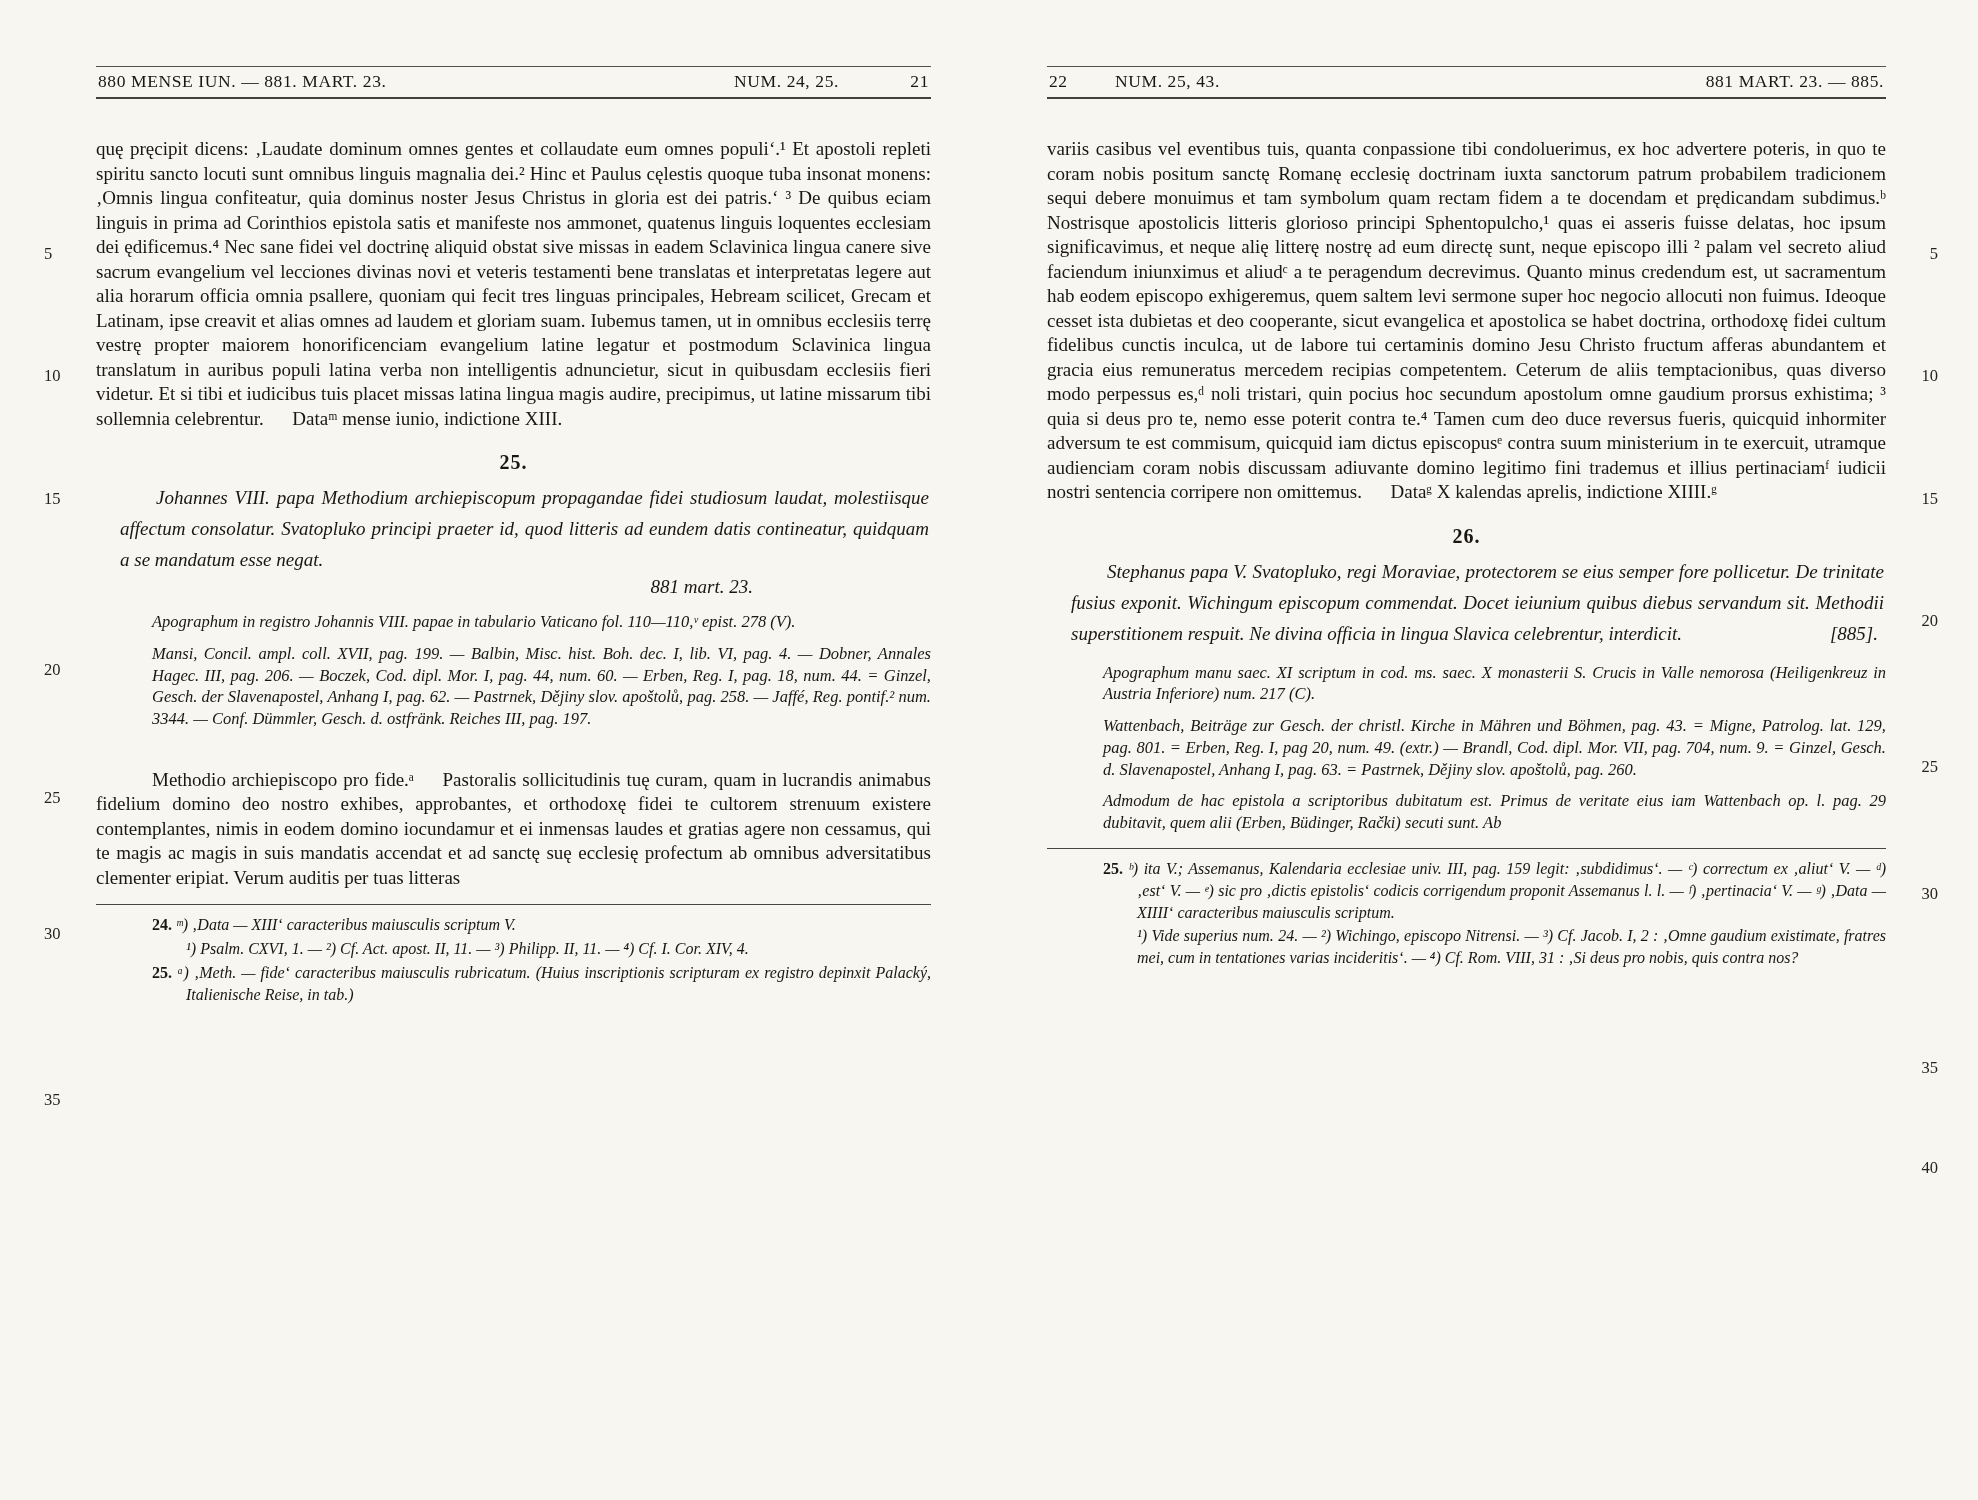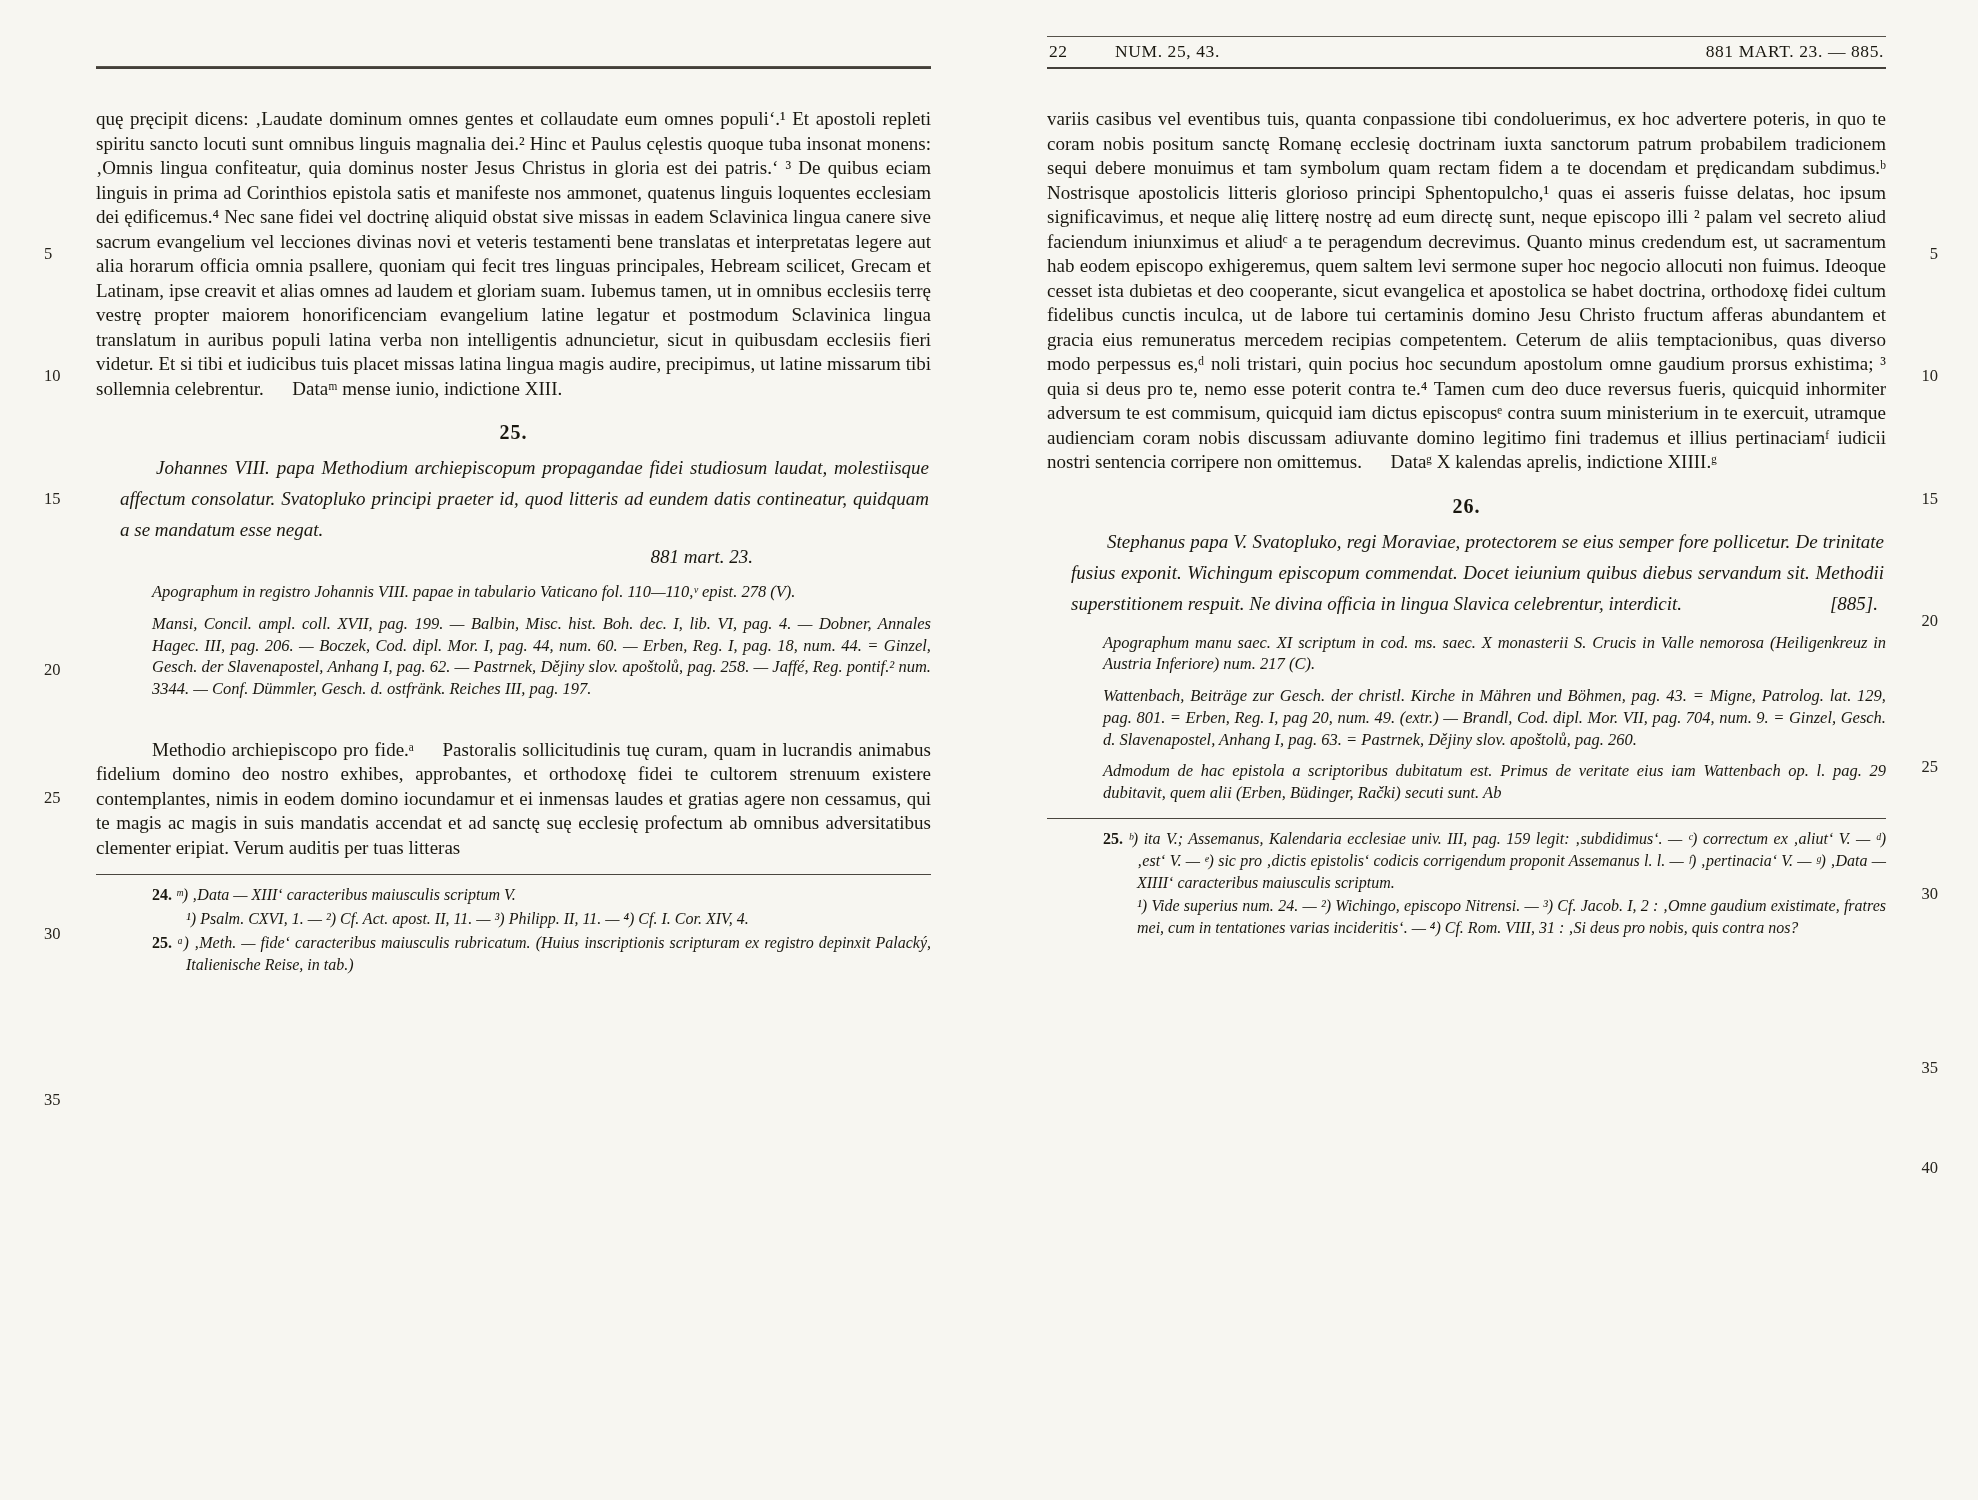--- a/index.html
+++ b/index.html
@@ -7,21 +7,21 @@
     width: 1978px; height: 1500px;
     background: #f7f6f1;
     font-family: "Liberation Serif", "DejaVu Serif", "DejaVu Sans", serif;
     color: #19170f;
     overflow: hidden;
   }
   .spread { position: relative; display: flex; width: 1978px; height: 1500px; }
   .page { position: relative; width: 989px; height: 1500px; }
   .content { position: relative; }
   .page-left  .content { margin: 66px 58px 0 96px; }
-  .page-right .content { margin: 36px 92px 0 58px; }
+  .page-right .content { margin: 66px 92px 0 58px; }
 
   .rule-thin  { height: 0; border-top: 1.5px solid #56524a; }
   .rule-thick { height: 0; border-top: 2.6px solid #44403a; }
 
   .running-head {
     display: flex; align-items: baseline; white-space: nowrap;
     font-size: 17.5px; letter-spacing: 0.6px;
     padding: 4px 2px 5px 2px;
   }
   .rh-flex1 { flex: 1; }
@@ -79,20 +79,25 @@
     <span class="mnum" style="top:244px">5</span>
     <span class="mnum" style="top:366px">10</span>
     <span class="mnum" style="top:489px">15</span>
     <span class="mnum" style="top:660px">20</span>
     <span class="mnum" style="top:788px">25</span>
     <span class="mnum" style="top:924px">30</span>
     <span class="mnum" style="top:1090px">35</span>
 
     <div class="content">
       <div class="rule-thin"></div>
+      <div class="running-head">
+        <span class="rh-flex1">880 MENSE IUN. — 881. MART. 23.</span>
+        <span>NUM. 24, 25.</span>
+        <span class="rh-page-right">21</span>
+      </div>
       <div class="rule-thick"></div>
 
       <p class="body-text">quę pręcipit dicens: ‚Laudate dominum omnes gentes et collaudate eum omnes populi‘.¹ Et apostoli repleti spiritu sancto locuti sunt omnibus linguis magnalia dei.² Hinc et Paulus cęlestis quoque tuba insonat monens: ‚Omnis lingua confiteatur, quia dominus noster Jesus Christus in gloria est dei patris.‘ ³ De quibus eciam linguis in prima ad Corinthios epistola satis et manifeste nos ammonet, quatenus linguis loquentes ecclesiam dei ędificemus.⁴ Nec sane fidei vel doctrinę aliquid obstat sive missas in eadem Sclavinica lingua canere sive sacrum evangelium vel lecciones divinas novi et veteris testamenti bene translatas et interpretatas legere aut alia horarum officia omnia psallere, quoniam qui fecit tres linguas principales, Hebream scilicet, Grecam et Latinam, ipse creavit et alias omnes ad laudem et gloriam suam. Iubemus tamen, ut in omnibus ecclesiis terrę vestrę propter maiorem honorificenciam evangelium latine legatur et postmodum Sclavinica lingua translatum in auribus populi latina verba non intelligentis adnuncietur, sicut in quibusdam ecclesiis fieri videtur. Et si tibi et iudicibus tuis placet missas latina lingua magis audire, precipimus, ut latine missarum tibi sollemnia celebrentur.  Dataᵐ mense iunio, indictione XIII.</p>
 
       <div class="section-no">25.</div>
 
       <p class="summary">Johannes VIII. papa Methodium archiepiscopum propagandae fidei studiosum laudat, molestiisque affectum consolatur. Svatopluko principi praeter id, quod litteris ad eundem datis contineatur, quidquam a se mandatum esse negat.</p>
       <div class="summary-date">881 mart. 23.</div>
 
       <p class="apparatus first">Apographum in registro Johannis VIII. papae in tabulario Vaticano fol. 110—110,ᵛ epist. 278 (V).</p>

